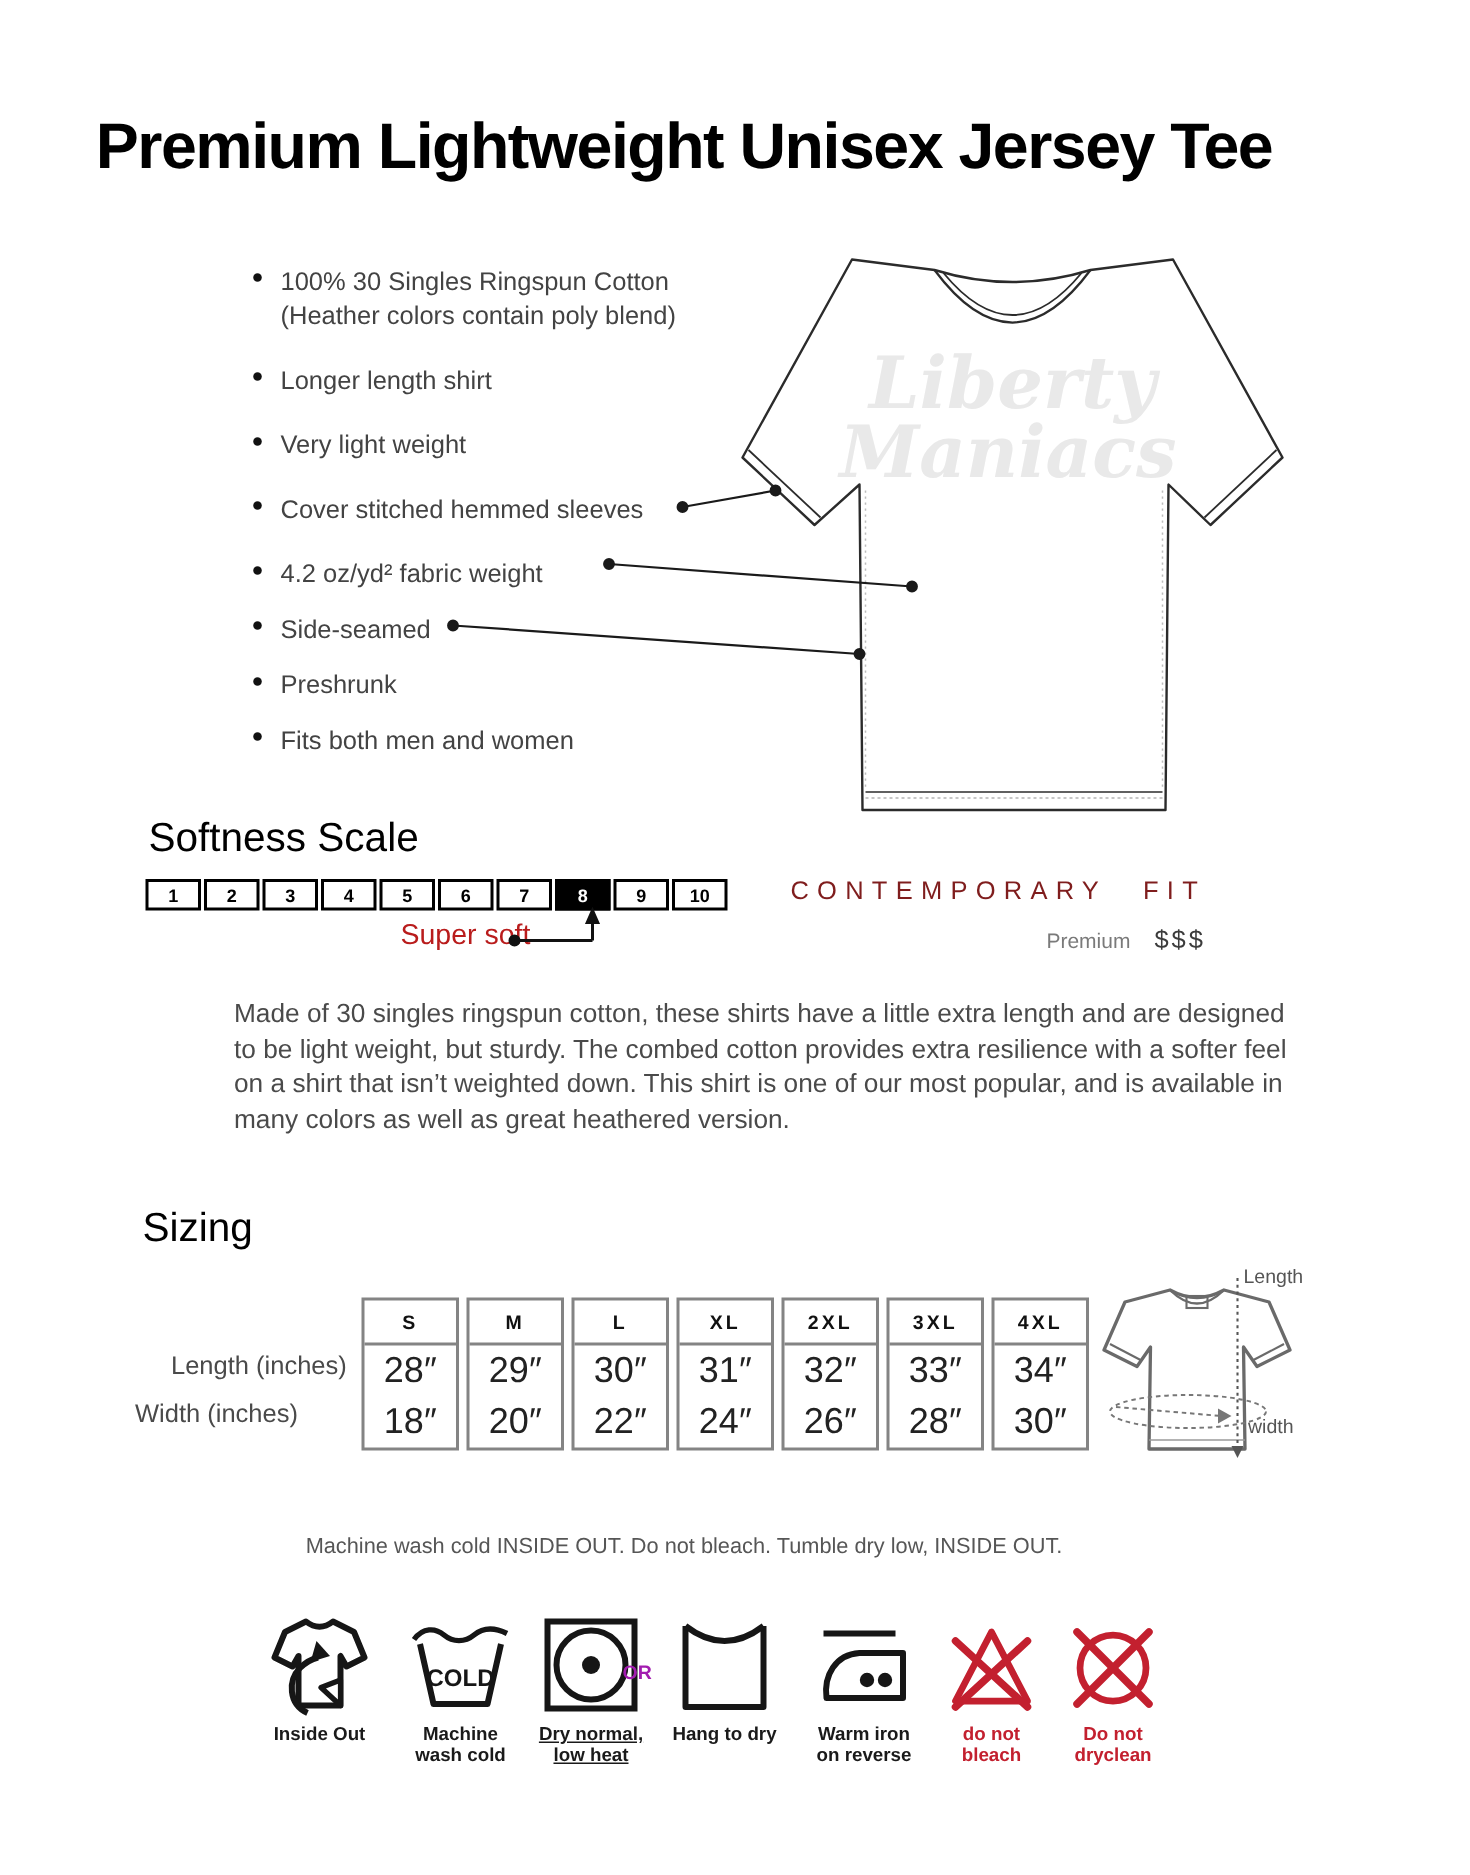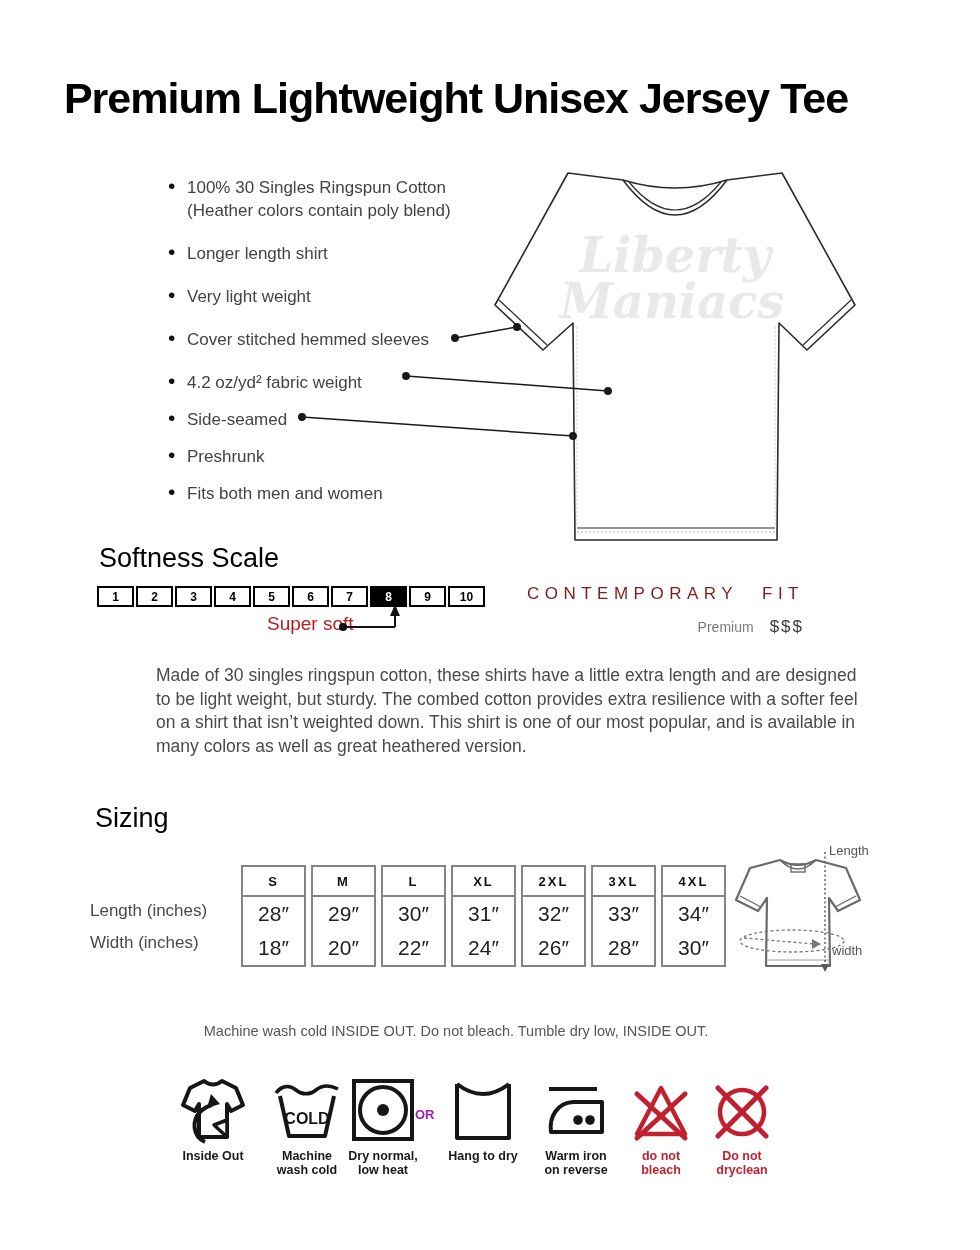--- a/index.html
+++ b/index.html
@@ -34,29 +34,29 @@
   .fit-tier-row{margin-top:13px;}
   .fit-tier{font-size:14px;color:#7a7a7a;margin-right:16px;padding-left:44px;}
   .fit-price{font-size:17px;color:#3c3c3c;letter-spacing:2px;}
 
   .description{position:absolute;left:156px;top:664px;width:716px;
                font-size:17.5px;line-height:23.5px;color:#4a4a4a;}
 
   
   .sizing-heading{position:absolute;left:95px;top:788px;font-size:27px;font-weight:normal;color:#000;margin-top:15px;}
   .row-label{position:absolute;left:90px;font-size:17px;color:#4a4a4a;}
-  .row-label.length{top:901px;}
+  .row-label.length{top:901px;margin-left:24px;}
   .row-label.width{top:933px;}
   .size-table{position:absolute;left:241px;top:865px;display:flex;gap:5px;}
   .size-col{width:61px;height:98px;border:2px solid #848484;background:#fff;
             display:flex;flex-direction:column;}
   .size-col-header{height:28px;border-bottom:2px solid #848484;display:flex;align-items:center;
                    justify-content:center;font-size:13px;font-weight:bold;letter-spacing:2px;color:#111;}
   .size-val{flex:1;display:flex;align-items:center;justify-content:center;
-            font-size:21px;color:#222;}
+            font-size:24px;color:#222;}
   .diagram-svg{position:absolute;left:728px;top:838px;}
 
   
   .care-note{position:absolute;left:0;top:1023px;width:100%;text-align:center;
              font-size:14.5px;color:#565656;}
   .care-item{position:absolute;top:1074px;width:110px;display:flex;flex-direction:column;align-items:center;}
   .care-icon-box{height:72px;display:flex;align-items:center;justify-content:center;}
   .care-label{margin-top:3px;font-size:12.5px;line-height:14px;font-weight:bold;
               text-align:center;white-space:pre-line;color:#1a1a1a;}
   .care-label.red{color:#c3202f;}
@@ -223,21 +223,21 @@
       <svg width="66" height="62" viewBox="0 0 66 62">
         <path d="M2 14 C8 6 16 6 22 11 C28 16 36 16 42 11 C48 6 56 6 64 10" fill="none" stroke="#161616" stroke-width="3.6"></path>
         <path d="M6 17 L15 57 L51 57 L60 17" fill="none" stroke="#161616" stroke-width="4" stroke-linejoin="round"></path>
         <text x="33" y="45" text-anchor="middle" font-size="16" font-weight="bold" fill="#161616">COLD</text>
       </svg>
     </div>
     <div class="care-label">Machine
 wash cold</div>
   </div>
 
-  <div class="care-item" style="left:328px;">
+  <div class="care-item" style="left:339px;text-decoration:underline;">
     <div class="care-icon-box">
       <svg width="64" height="64" viewBox="0 0 64 64">
         <rect x="3" y="3" width="58" height="58" fill="none" stroke="#161616" stroke-width="4"></rect>
         <circle cx="32" cy="32" r="23" fill="none" stroke="#161616" stroke-width="4"></circle>
         <circle cx="32" cy="32" r="6" fill="#161616"></circle>
       </svg>
     </div>
     <div class="care-label">Dry normal,
 low heat</div>
   </div>

